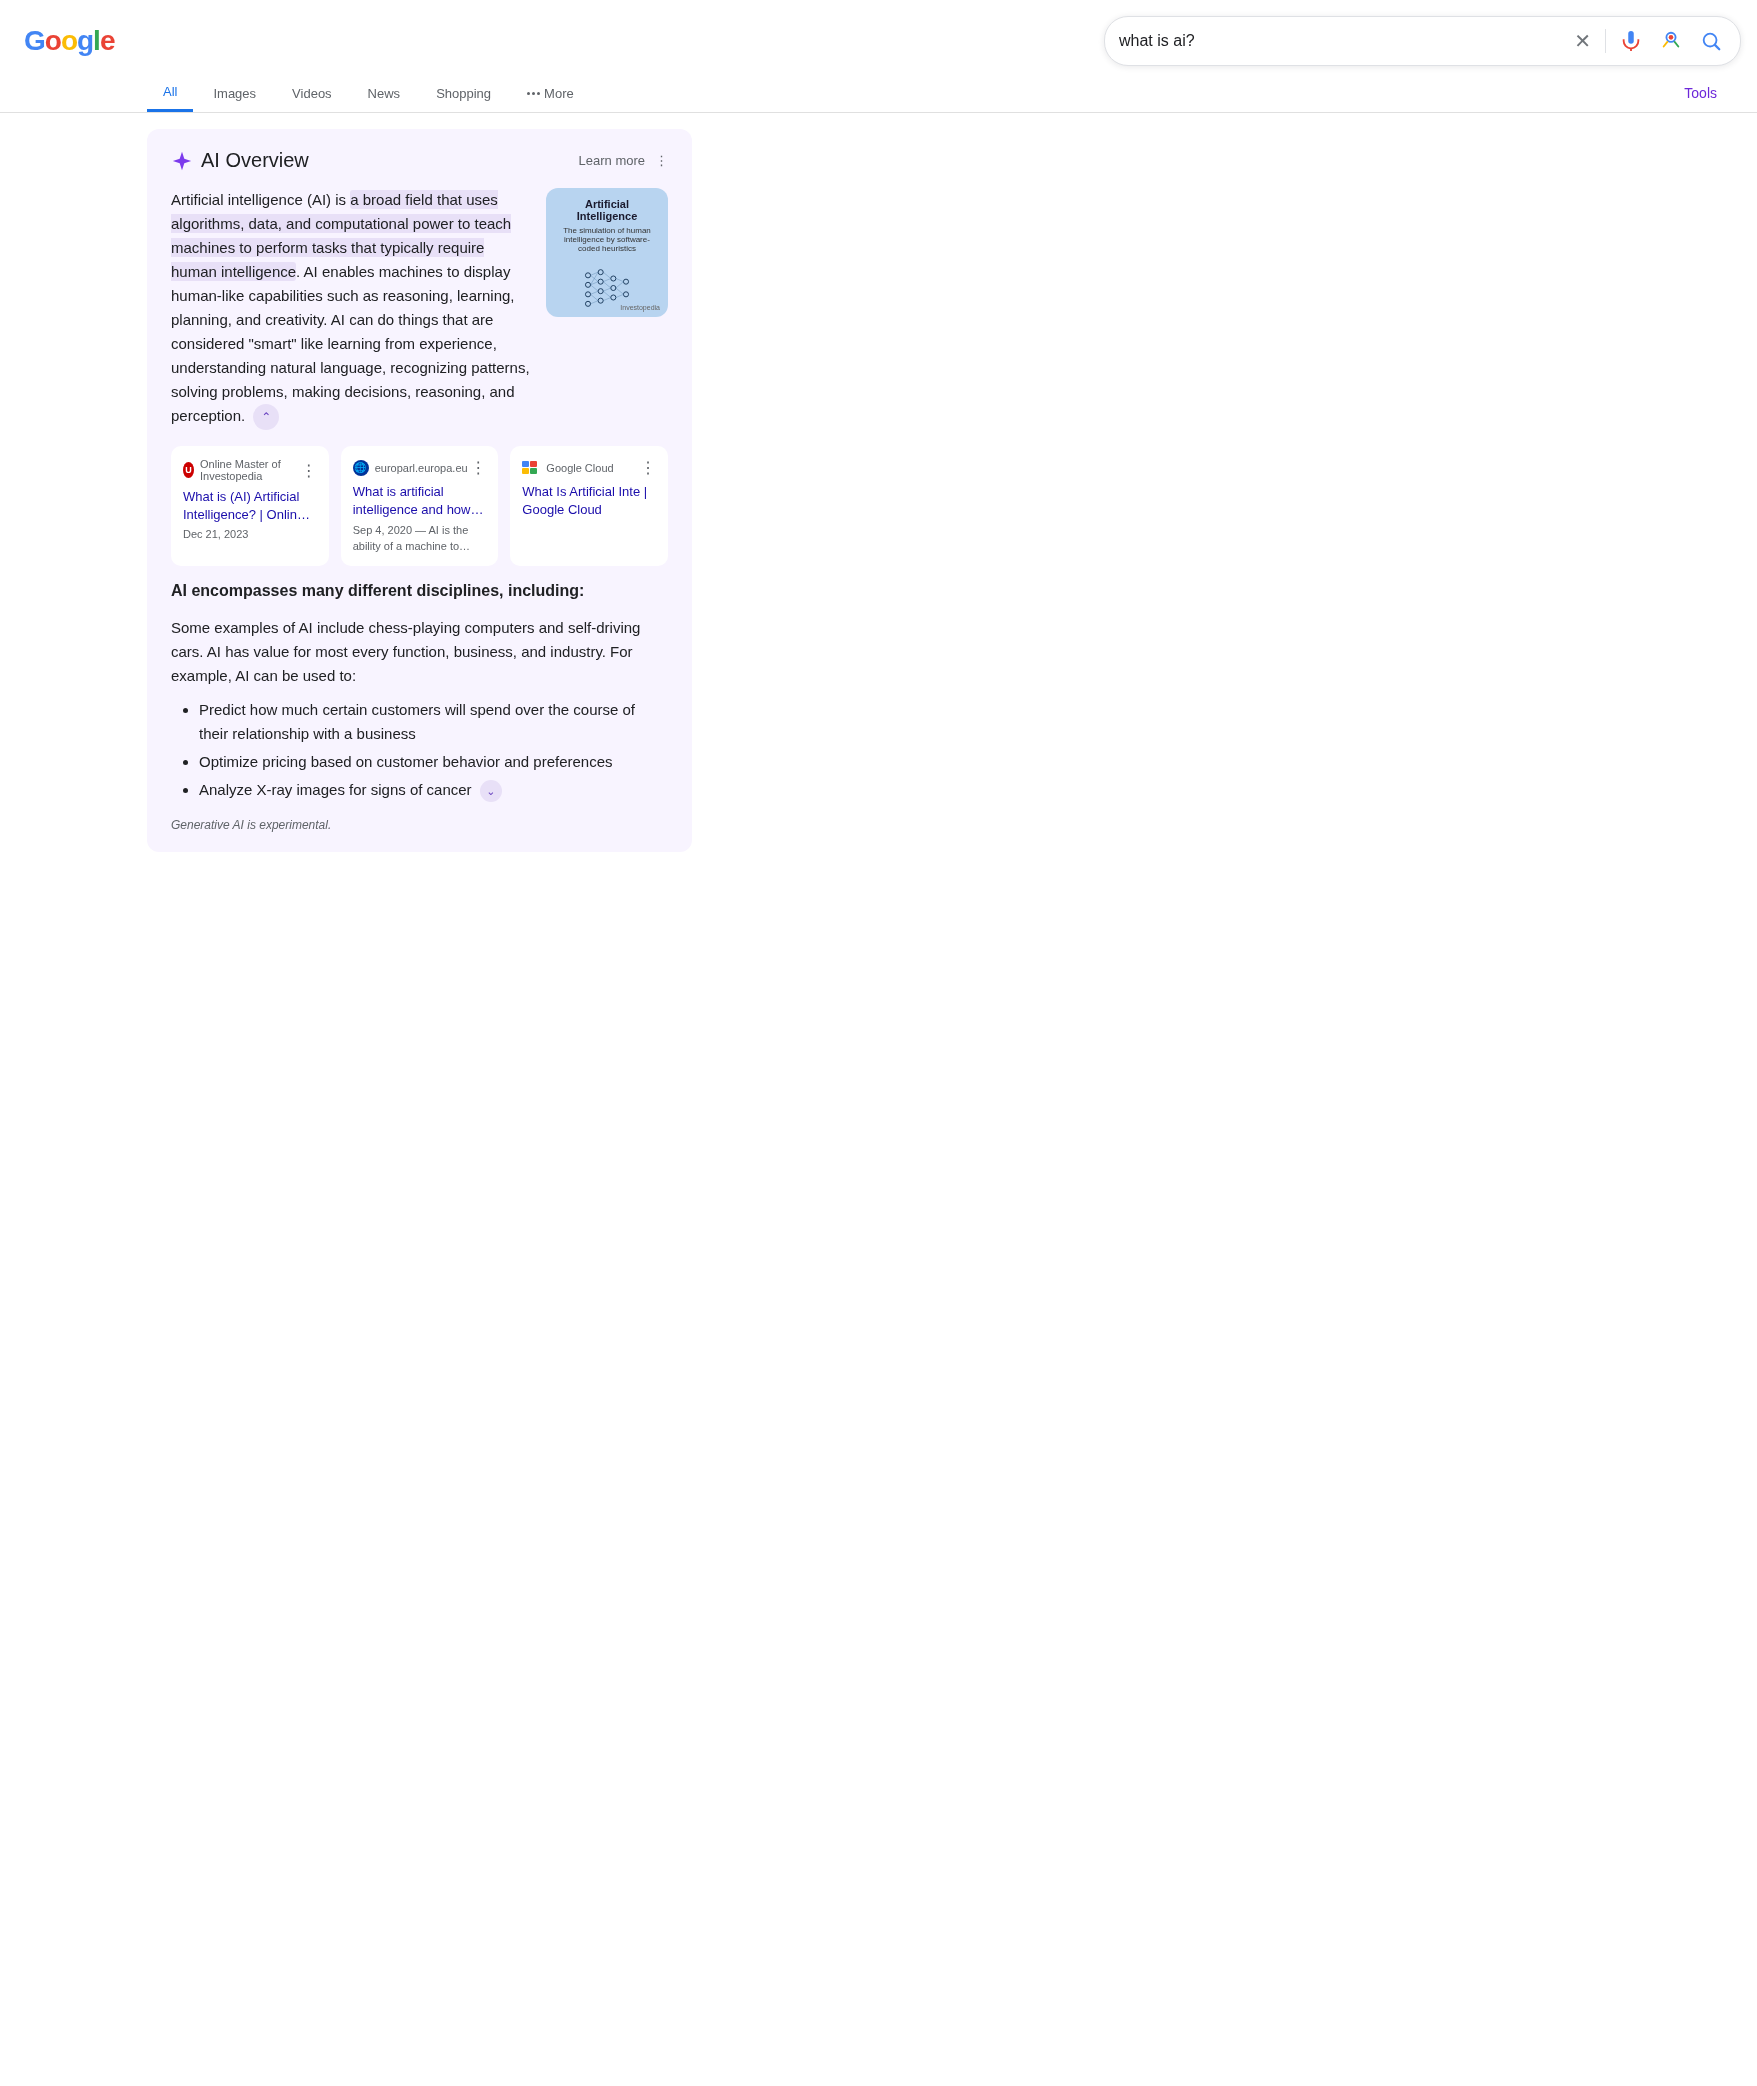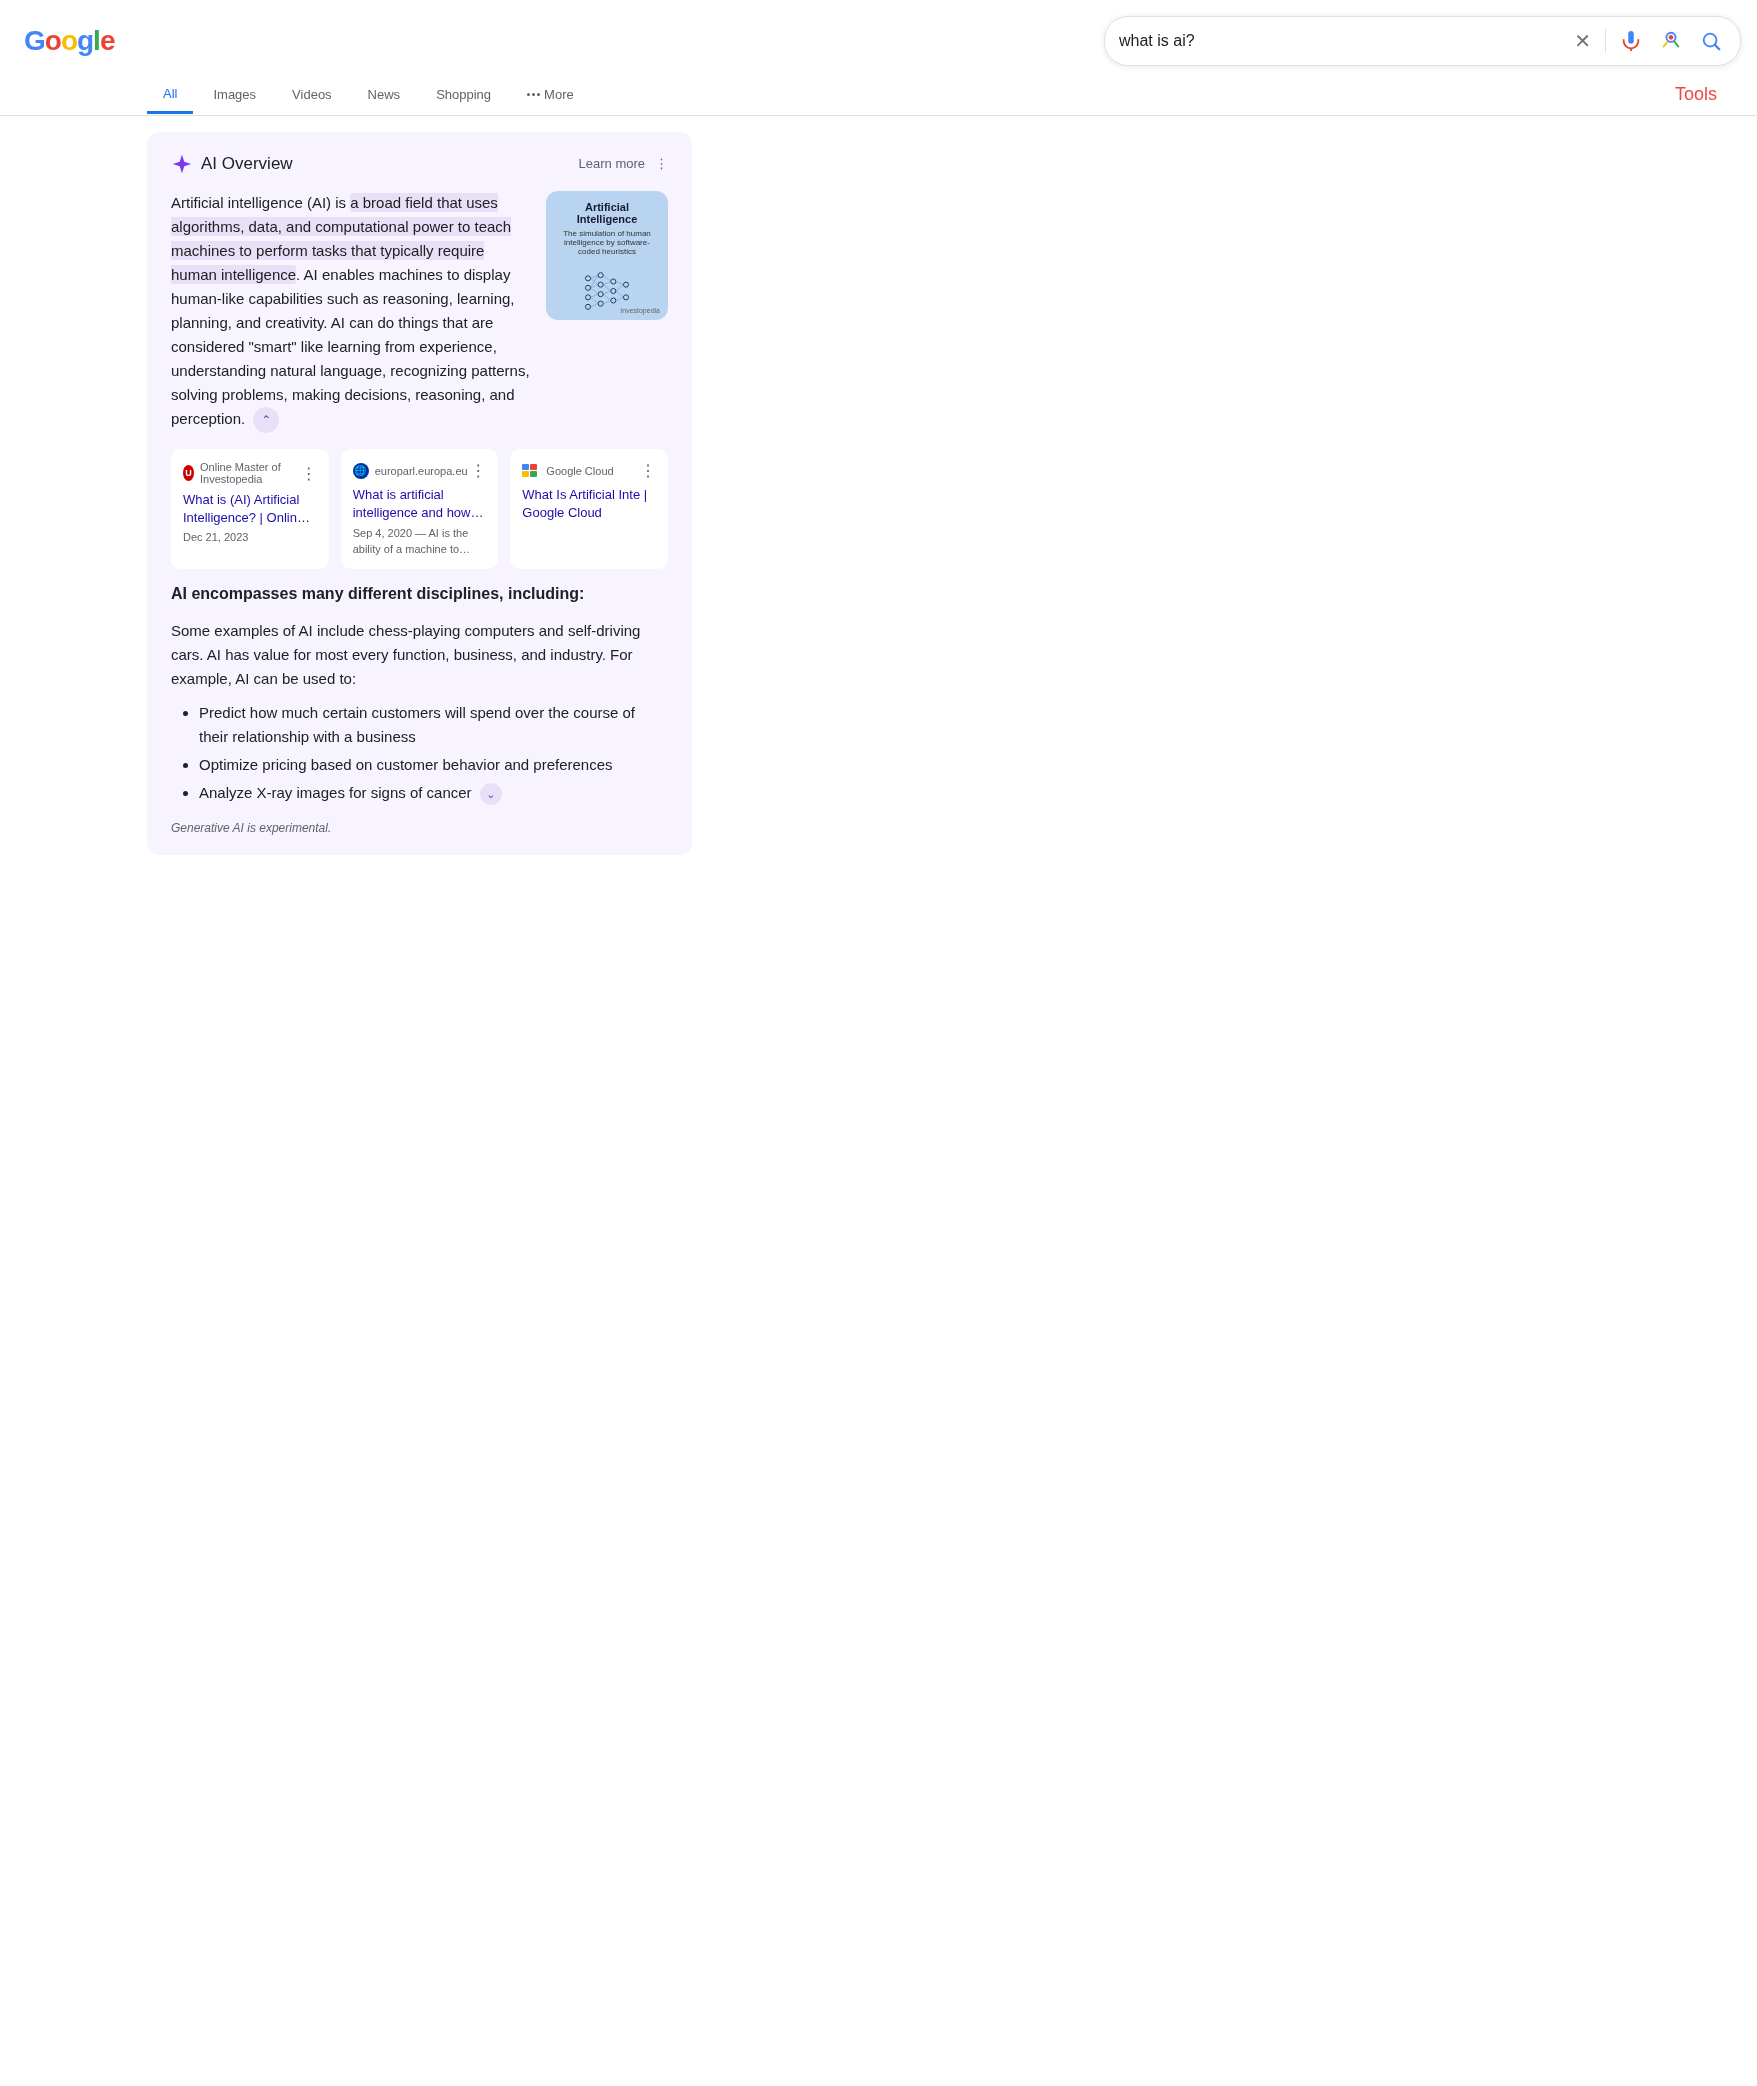--- a/index.html
+++ b/index.html
@@ -115,22 +115,22 @@
 
     .nav-tab.active {
       color: #1a73e8;
       border-bottom: 3px solid #1a73e8;
     }
 
     .tools-btn {
       margin-left: auto;
       margin-right: 24px;
       padding: 10px 16px;
-      font-size: 18px;
-      color: #ef4444;
+      font-size: 14px;
+      color: #6d28d9;
       cursor: pointer;
       background: none;
       border: none;
       outline: none;
     }
 
     
     .main-content {
       padding: 16px 24px 24px 147px;
       max-width: 716px;
@@ -148,21 +148,21 @@
       display: flex;
       align-items: center;
       justify-content: space-between;
       margin-bottom: 16px;
     }
 
     .ai-overview-title {
       display: flex;
       align-items: center;
       gap: 8px;
-      font-size: 17px;
+      font-size: 20px;
       font-weight: 500;
       color: #202124;
     }
 
     .ai-overview-actions {
       display: flex;
       align-items: center;
       gap: 6px;
       font-size: 13px;
       color: #5f6368;

